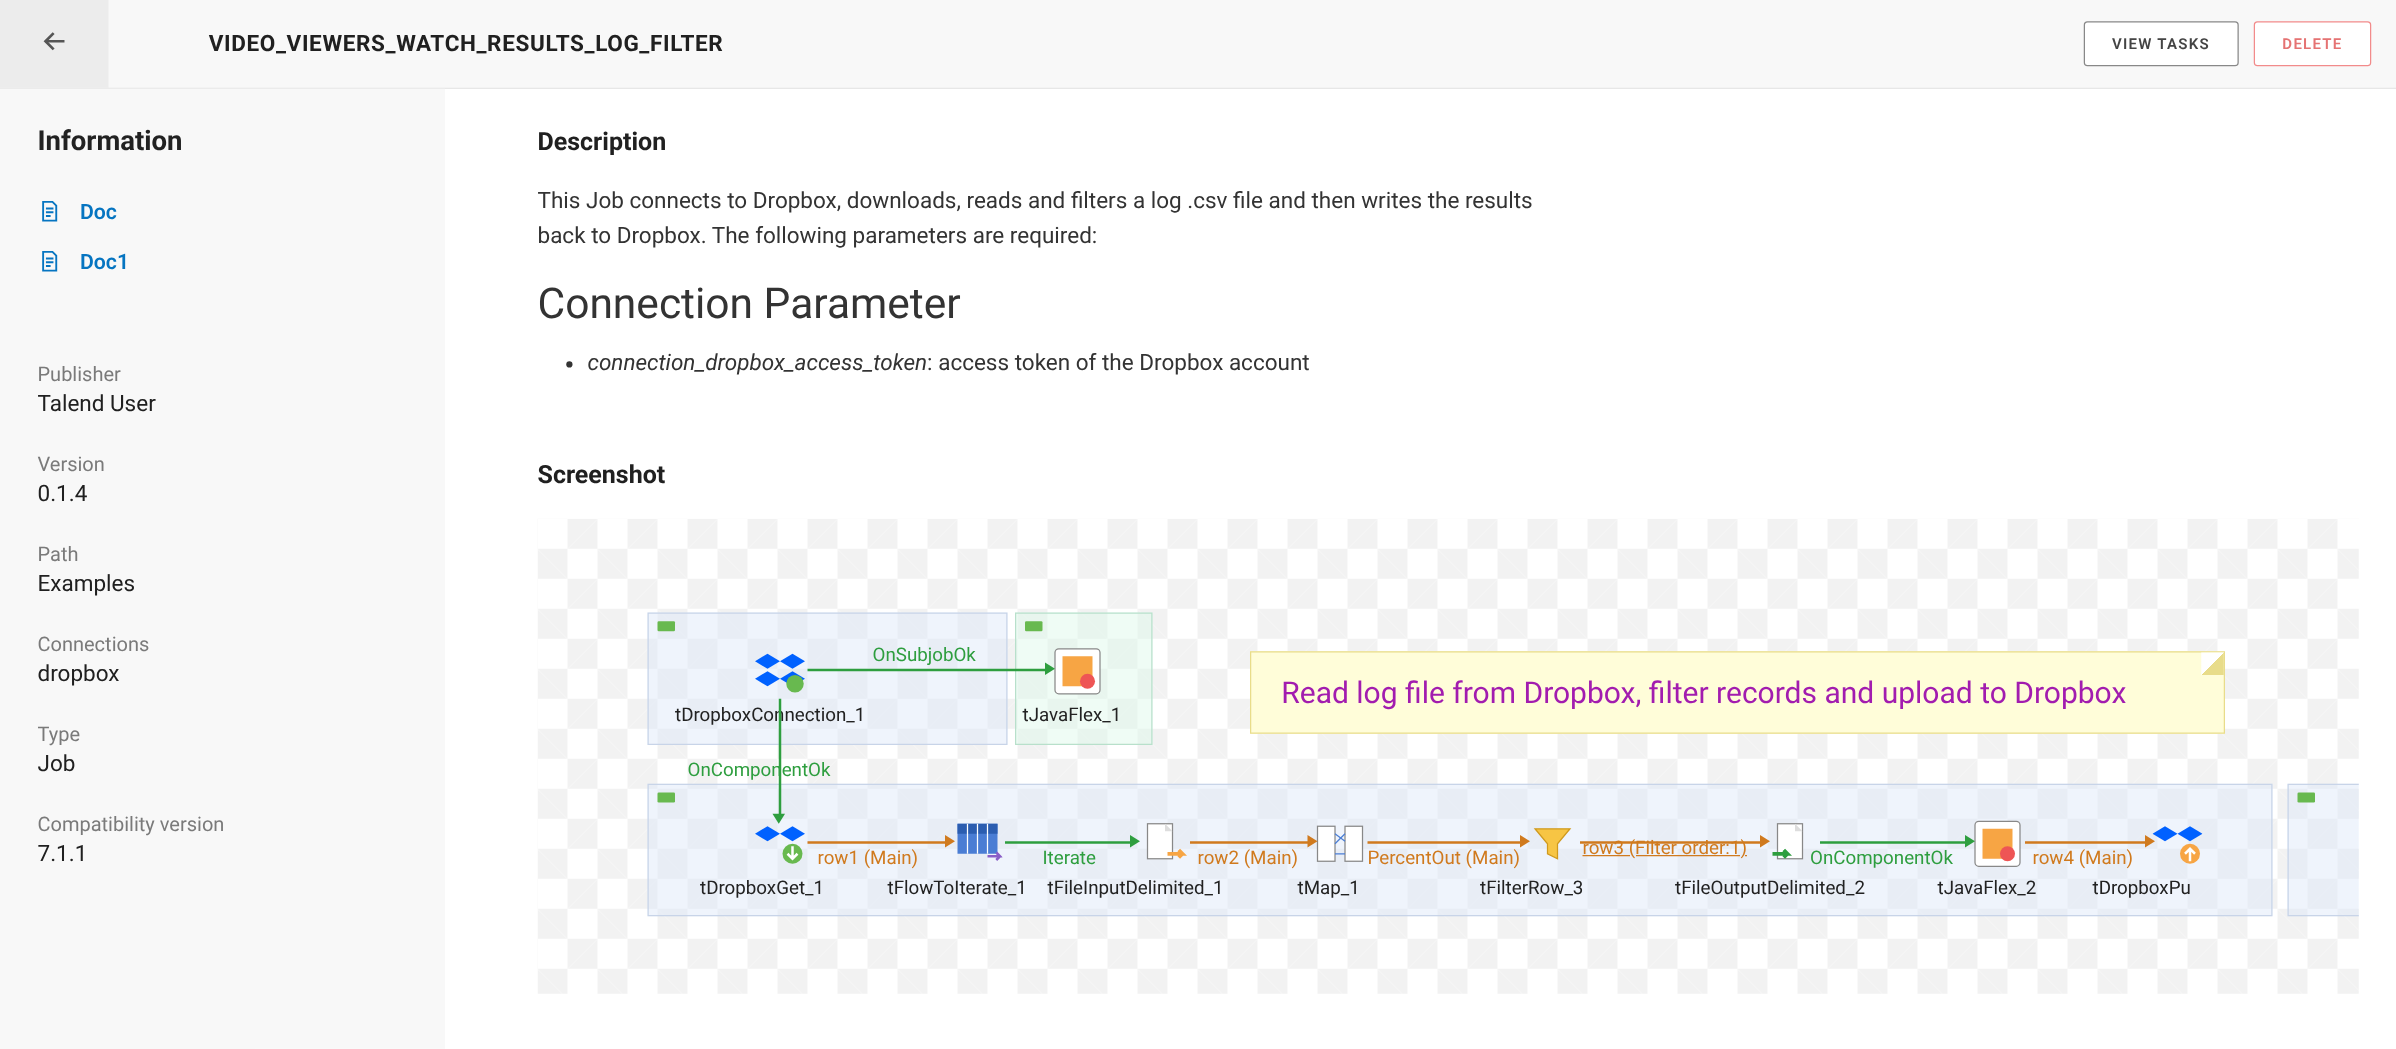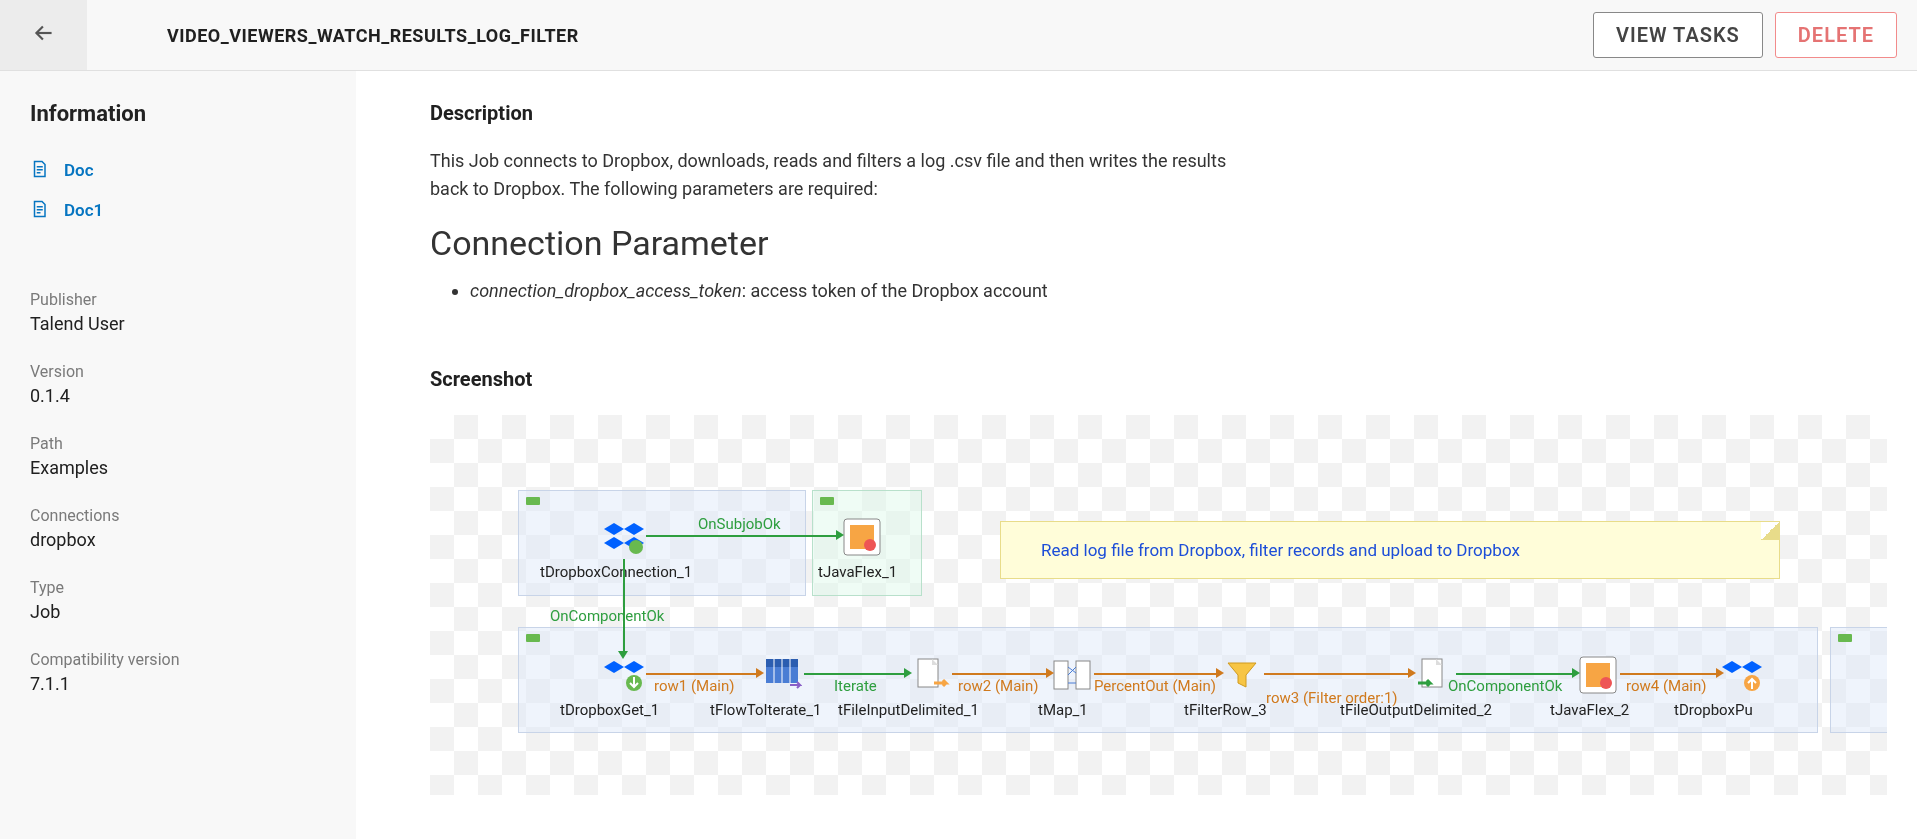--- a/index.html
+++ b/index.html
@@ -46,21 +46,21 @@
 .btn-group {
   position: absolute;
   right: 20px;
   top: 50%;
   transform: translateY(-50%);
   display: flex;
   gap: 12px;
 }
 .btn {
   padding: 10px 22px;
-  font-size: 20px;
+  font-size: 12px;
   font-weight: 600;
   letter-spacing: 1px;
   border-radius: 3px;
   cursor: pointer;
   background: #fff;
 }
 .btn-outline {
   border: 1px solid #888;
   color: #444;
 }
@@ -242,23 +242,23 @@
   position: absolute;
   font-size: 15px;
   white-space: nowrap;
 }
 .link-green { color: #2e9e3f; }
 .link-orange { color: #d07a1e; }
 .note {
   position: absolute;
   background: #fffdd9;
   border: 1px solid #e8dc8a;
-  padding: 18px 40px;
-  font-size: 17px;
-  color: #1d4ed8;
+  padding: 18px 24px;
+  font-size: 24px;
+  color: #a21caf;
 }
 .note-fold {
   position: absolute;
   right: 0; top: 0;
   width: 18px; height: 18px;
   background: linear-gradient(135deg, #fff 50%, #e8dc8a 50%);
 }
 .minus {
   position: absolute;
   width: 14px; height: 8px;
@@ -501,21 +501,21 @@
       <div class="hline" style="left:522px; top:258px; width:98px; background:#d07a1e;"></div>
       <div class="tri-right" style="left:616px; top:253px; border-left:8px solid #d07a1e;"></div>
       <div class="link-label link-orange" style="left:528px; top:262px;">row2 (Main)</div>
 
       <div class="hline" style="left:664px; top:258px; width:126px; background:#d07a1e;"></div>
       <div class="tri-right" style="left:786px; top:253px; border-left:8px solid #d07a1e;"></div>
       <div class="link-label link-orange" style="left:664px; top:262px;">PercentOut (Main)</div>
 
       <div class="hline" style="left:834px; top:258px; width:148px; background:#d07a1e;"></div>
       <div class="tri-right" style="left:978px; top:253px; border-left:8px solid #d07a1e;"></div>
-      <div class="link-label link-orange" style="left:836px; top:274px;">row3 (Filter order:1)</div>
+      <div class="link-label link-orange" style="left:836px; top:254px;text-decoration:underline;">row3 (Filter order:1)</div>
 
       <div class="hline" style="left:1026px; top:258px; width:120px; background:#2e9e3f;"></div>
       <div class="tri-right" style="left:1142px; top:253px; border-left:8px solid #2e9e3f;"></div>
       <div class="link-label link-green" style="left:1018px; top:262px;">OnComponentOk</div>
 
       <div class="hline" style="left:1190px; top:258px; width:100px; background:#d07a1e;"></div>
       <div class="tri-right" style="left:1286px; top:253px; border-left:8px solid #d07a1e;"></div>
       <div class="link-label link-orange" style="left:1196px; top:262px;">row4 (Main)</div>
 
       <div class="note" style="left:570px; top:106px; width:780px;">

